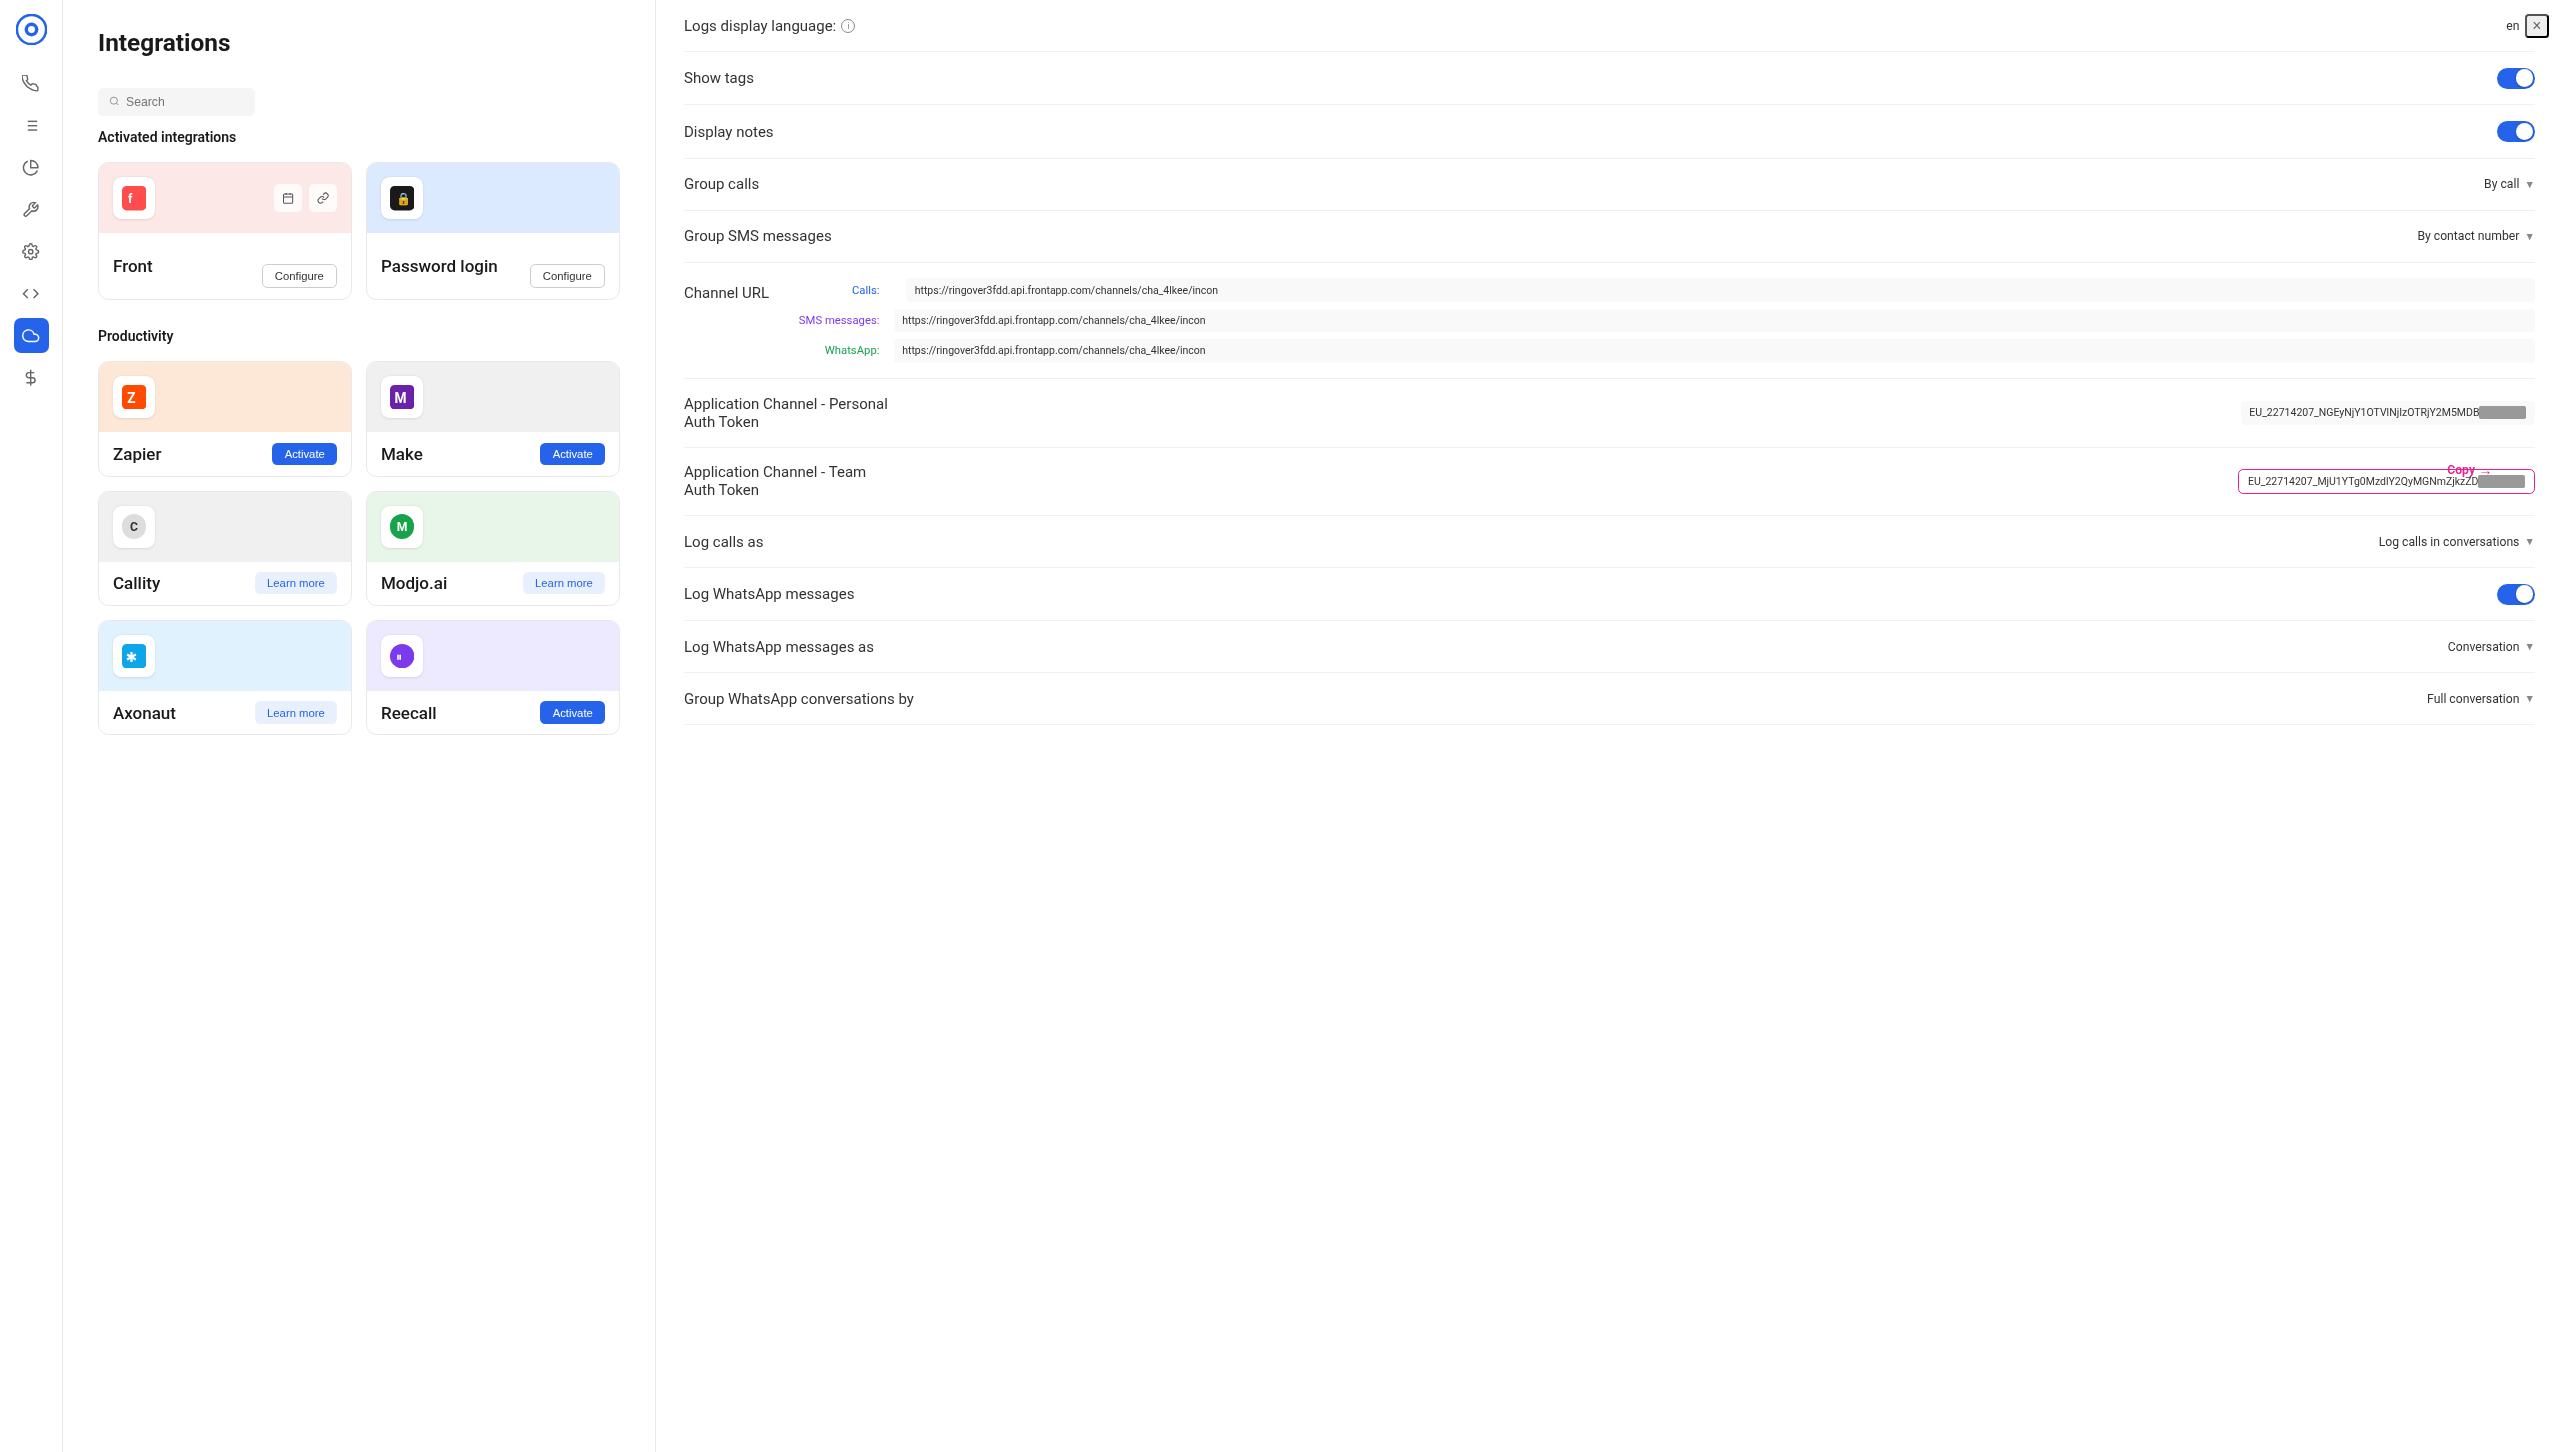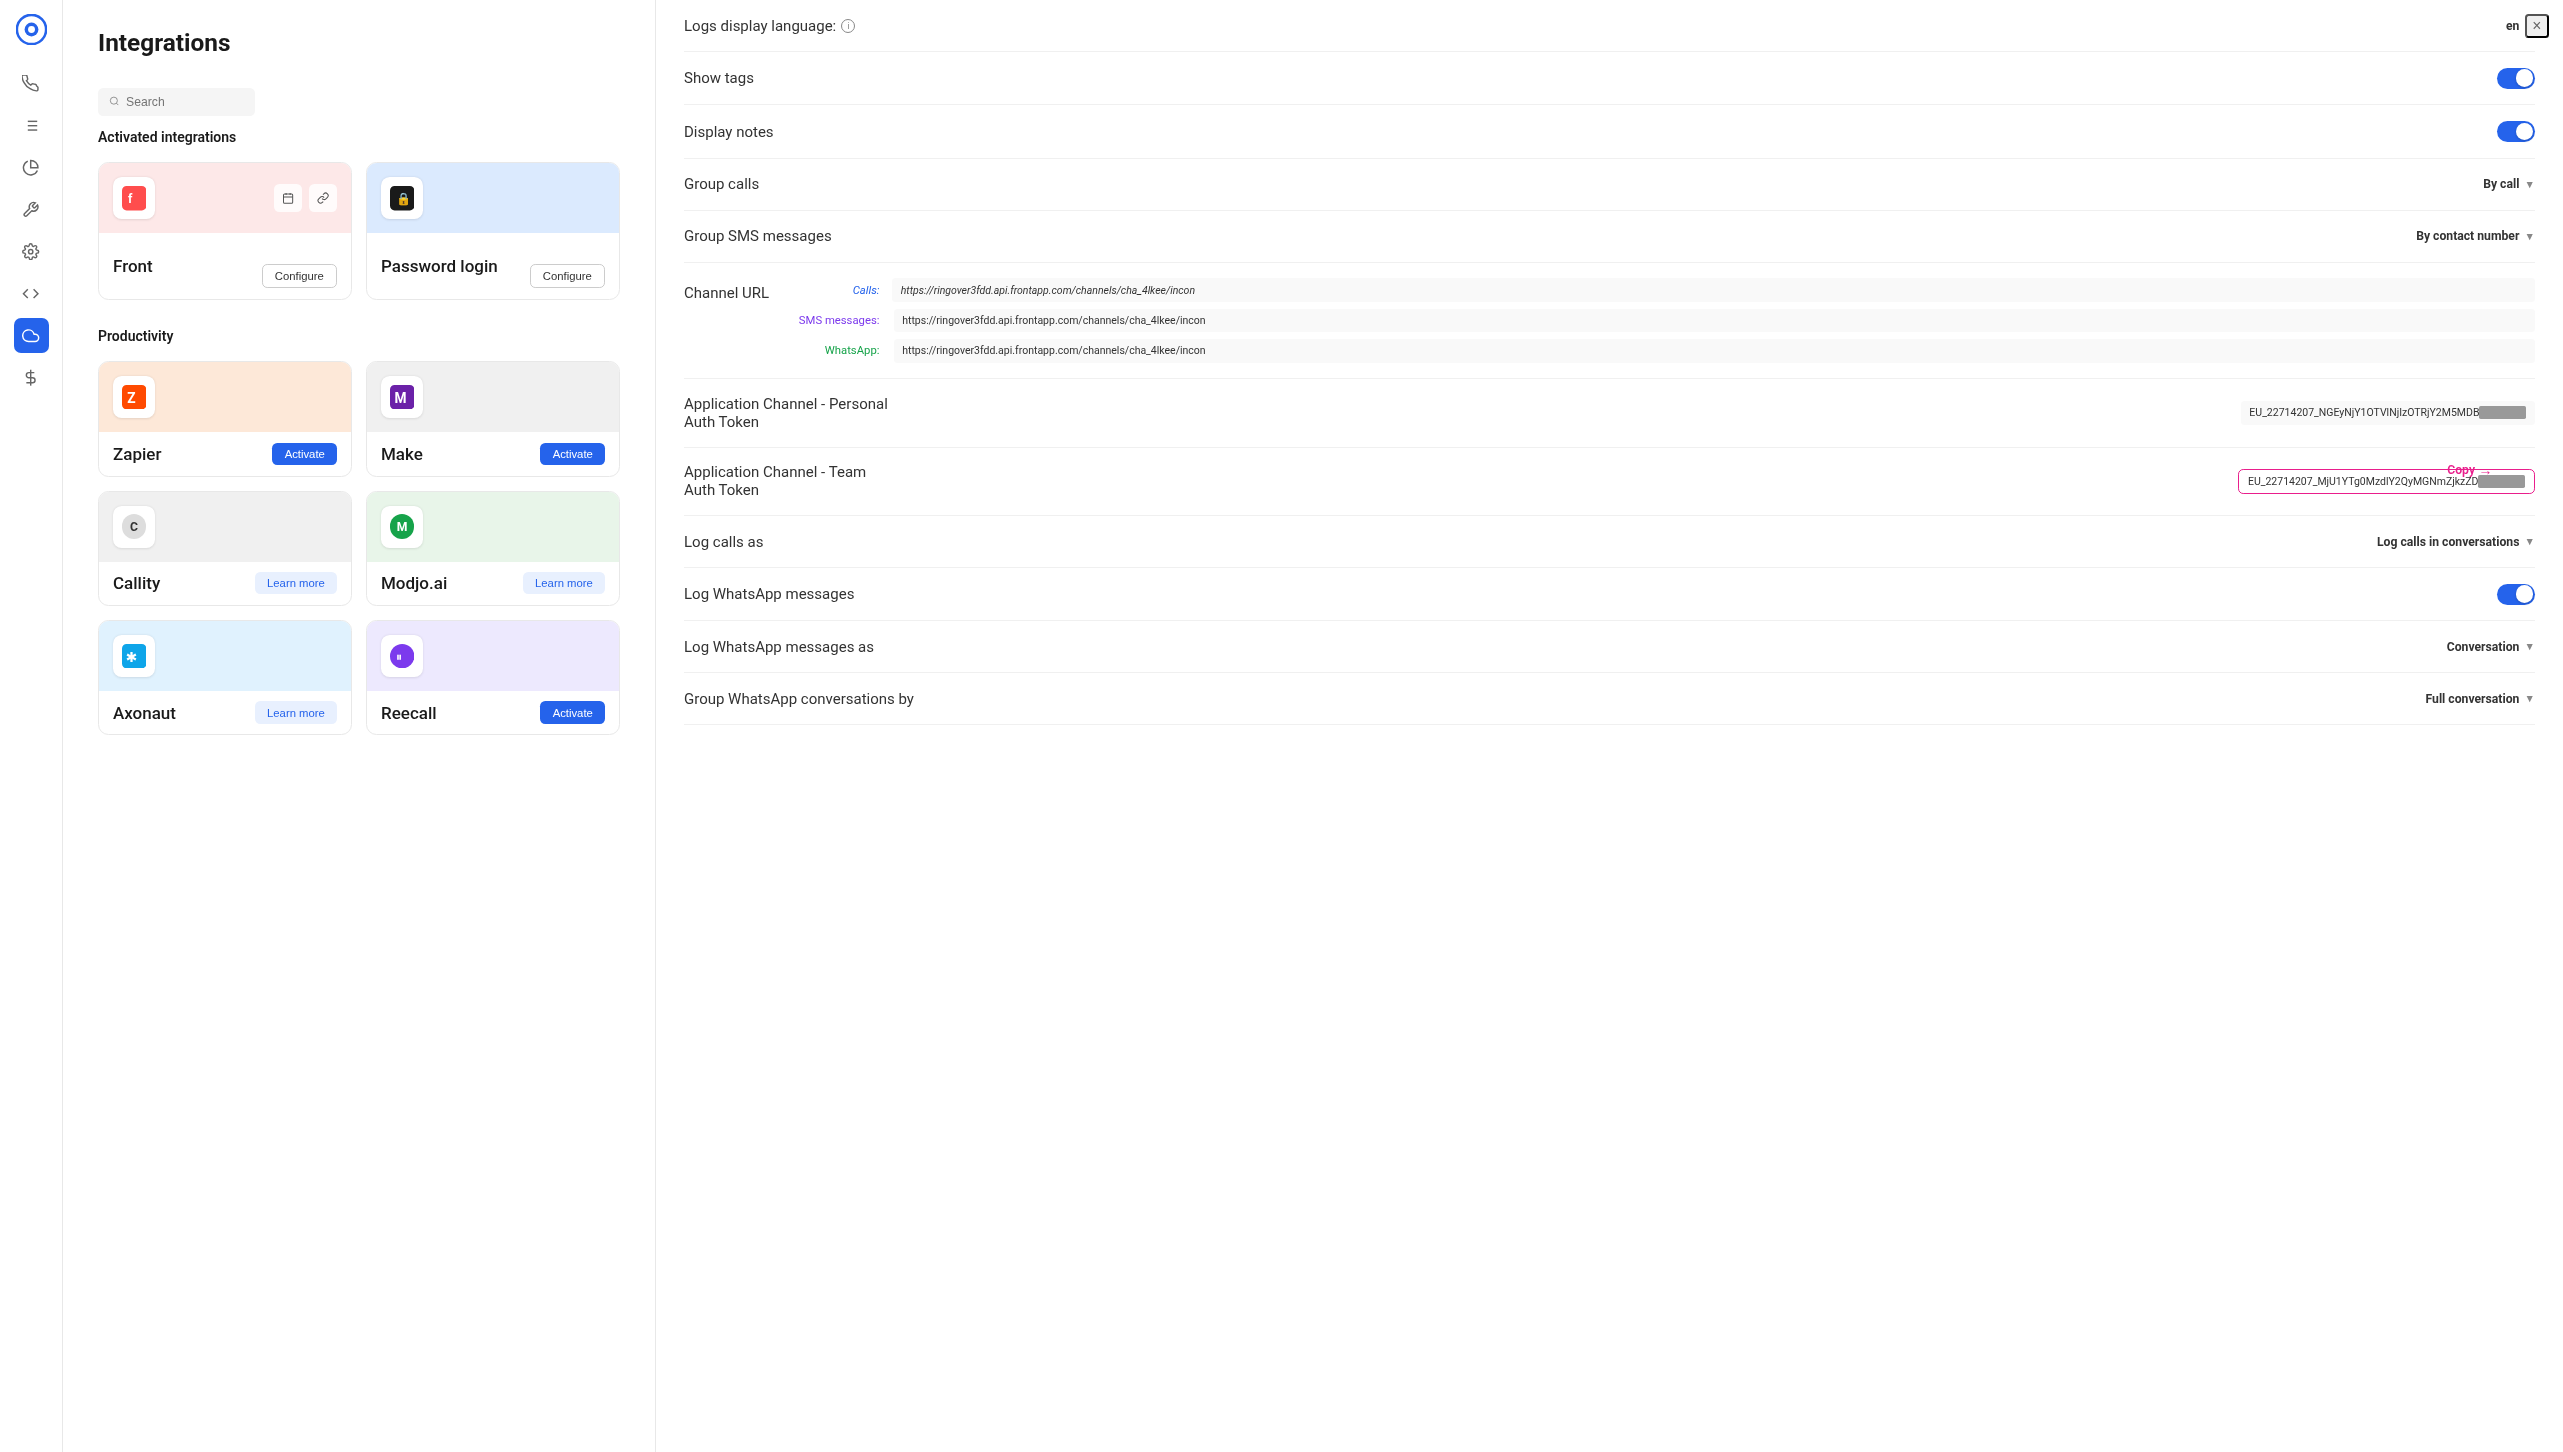--- a/index.html
+++ b/index.html
@@ -248,21 +248,20 @@
     
     .dropdown {
       display: flex;
       align-items: center;
       gap: 5.2px;
       font-size: 12.2px;
       color: #333;
       cursor: pointer;
       min-width: 122px;
       justify-content: flex-end;
-      font-weight: bold;
     }
     .dropdown-chevron {
       font-size: 10.5px;
       color: #888;
     }
 
     
     .channel-url-section {
       padding: 15.7px 0;
       border-bottom: 0.9px solid #f0f0f0;
@@ -619,21 +618,21 @@
       <div class="dropdown">
         <span>By contact number</span>
         <span class="dropdown-chevron">▼</span>
       </div>
     </div>
 
     <div class="channel-url-section">
       <div style="display:flex;align-items:flex-start;gap:14px;">
         <span class="settings-label" style="min-width:87px;padding-top:5.2px;">Channel URL</span>
         <div style="flex:1;display:flex;flex-direction:column;gap:7px;">
-          <div style="display:grid;grid-template-columns:105px 1fr;gap:2px;align-items:center;font-style:italic;">
+          <div style="display:grid;grid-template-columns:105px 1fr;gap:16px;align-items:center;">
             <span class="channel-type-label calls">Calls:</span>
             <span class="channel-url-value">https://ringover3fdd.api.frontapp.com/channels/cha_4lkee/incon</span>
           </div>
           <div style="display:grid;grid-template-columns:105px 1fr;gap:3.5px;align-items:center;">
             <span class="channel-type-label sms">SMS messages:</span>
             <span class="channel-url-value">https://ringover3fdd.api.frontapp.com/channels/cha_4lkee/incon</span>
           </div>
           <div style="display:grid;grid-template-columns:105px 1fr;gap:3.5px;align-items:center;">
             <span class="channel-type-label whatsapp">WhatsApp:</span>
             <span class="channel-url-value">https://ringover3fdd.api.frontapp.com/channels/cha_4lkee/incon</span>

